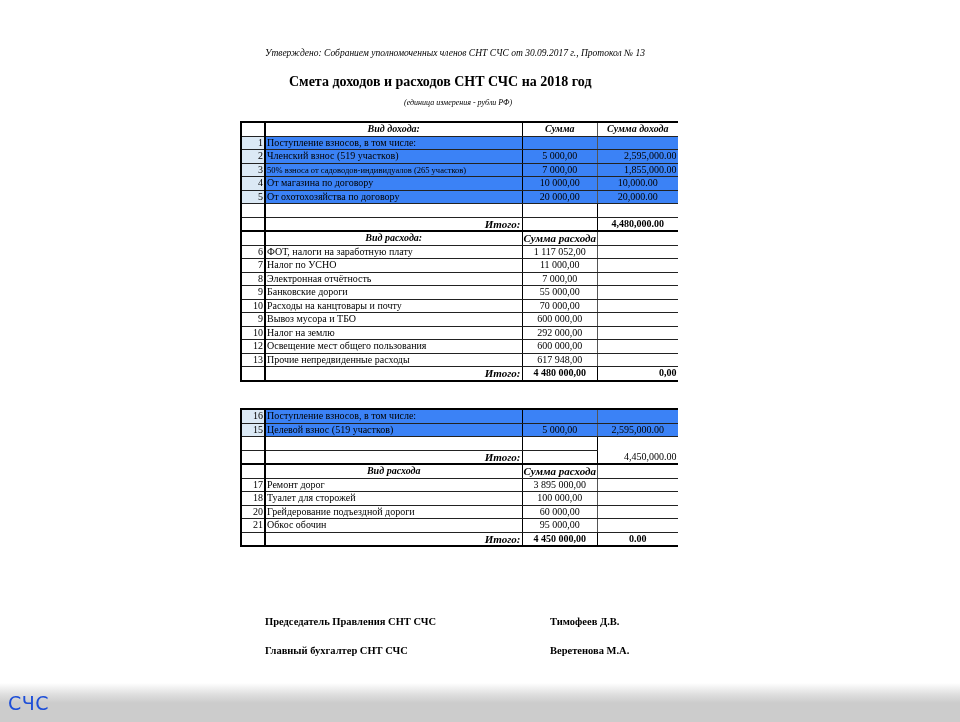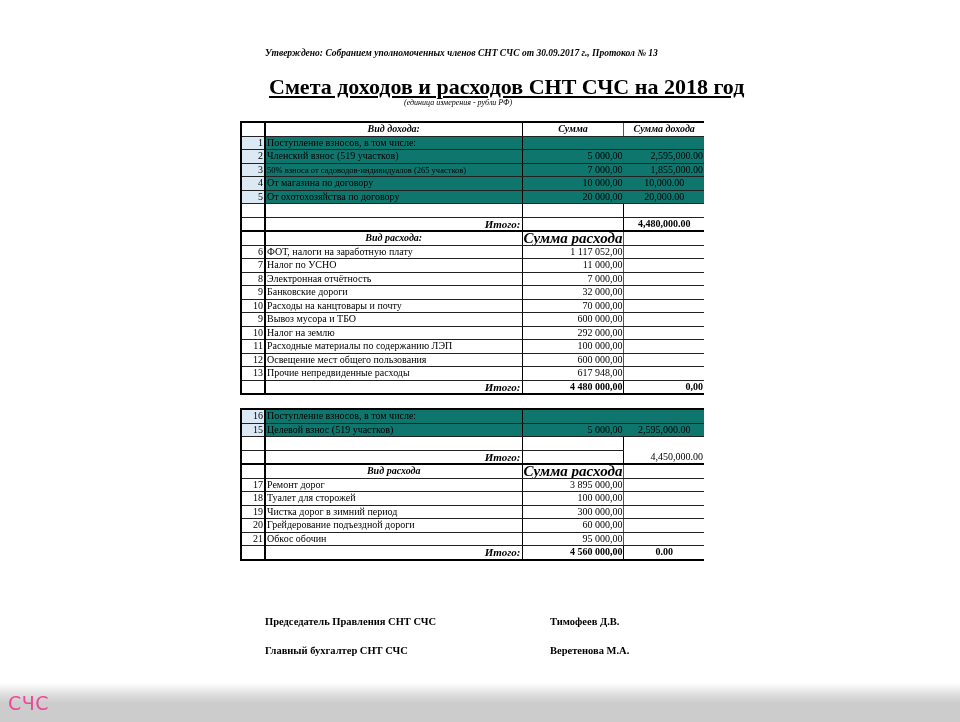--- a/index.html
+++ b/index.html
@@ -4,26 +4,26 @@
 <style>
   html, body { margin: 0; padding: 0; }
   body {
     width: 960px; height: 722px; position: relative; overflow: hidden;
     background: #ffffff;
     font-family: "Liberation Serif", "DejaVu Serif", serif;
     color: #000;
   }
   .approved {
     position: absolute; left: 265px; top: 48px;
-    font-size: 9.5px; font-weight: bold; font-style: italic;
+    font-size: 9.5px; font-weight: normal; font-style: italic;
     white-space: nowrap;
   }
   .title {
-    position: absolute; left: 269px; top: 74px;
-    font-size: 22px; font-weight: bold; white-space: nowrap; text-decoration: underline;
+    position: absolute; left: 289px; top: 74px;
+    font-size: 14px; font-weight: bold; white-space: nowrap;
   }
   .unit {
     position: absolute; left: 404px; top: 98px;
     font-size: 8px; font-style: italic; white-space: nowrap;
   }
   table.budget {
     position: absolute; left: 240px;
     border-collapse: collapse;
     font-size: 10px;
     table-layout: fixed;
@@ -34,41 +34,41 @@
     height: 12.5px; padding: 0 1px; line-height: 12px;
     border-bottom: 1px solid #222;
     white-space: nowrap; overflow: hidden;
   }
   col.c-num { width: 24px; }
   col.c-name { width: 257px; }
   col.c-sum { width: 74px; }
   col.c-total { width: 80px; }
   td.num { text-align: right; border-right: 2px solid #000; padding-right: 0; }
   td.name { border-right: 1px solid #000; }
-  td.sum { text-align: right; border-right: 1px solid #555; }
+  td.sum { text-align: center; border-right: 1px solid #555; }
   td.total { text-align: right; padding-right: 3px; }
   td.center { text-align: center; }
   tr.hdr td { font-weight: bold; font-style: italic; margin-left: 48px; }
-  tr.hdr2 td.sum { font-size: 15px; }
-  tr.blue td.name, tr.blue td.sum, tr.blue td.total { background: #0f766e; }
+  tr.hdr2 td.sum { font-size: 11px; }
+  tr.blue td.name, tr.blue td.sum, tr.blue td.total { background: #3b82f6; }
   tr.blue td.num { background: #dbe9f5; }
   tr.itogo td { font-weight: bold; border-bottom: 2px solid #000; }
   tr.itogo td.name { font-style: italic; text-align: right; font-size: 11px; }
   tr.thickbot td { border-bottom: 2px solid #000; }
   td.small { font-size: 8.5px; }
   .sig {
     position: absolute; font-size: 10.5px; font-weight: bold; white-space: nowrap;
   }
   .footer-bar {
     position: absolute; left: 0; top: 683px; width: 960px; height: 39px;
     background: linear-gradient(to bottom, #ffffff 0px, #dddddd 12px, #cccccc 20px, #cccccc 39px);
   }
   .footer-label {
     position: absolute; left: 8px; top: 692px;
-    font-family: "DejaVu Sans", sans-serif; font-size: 19px; color: #ec4899;
+    font-family: "DejaVu Sans", sans-serif; font-size: 19px; color: #1d4ed8;
     letter-spacing: 0.5px;
   }
 </style>
 </head>
 <body>
 
 <div class="approved">Утверждено: Собранием уполномоченных членов СНТ СЧС от 30.09.2017 г., Протокол № 13</div>
 <div class="title">Смета доходов и расходов СНТ СЧС на 2018 год</div>
 <div class="unit">(единица измерения - рубли РФ)</div>
 
@@ -148,45 +148,39 @@
   </tr>
   <tr>
     <td class="num">8</td>
     <td class="name">Электронная отчётность</td>
     <td class="sum">7 000,00</td>
     <td class="total"></td>
   </tr>
   <tr>
     <td class="num">9</td>
     <td class="name">Банковские дороги</td>
-    <td class="sum">32 000,00</td>
+    <td class="sum">55 000,00</td>
     <td class="total"></td>
   </tr>
   <tr>
     <td class="num">10</td>
     <td class="name">Расходы на канцтовары и почту</td>
     <td class="sum">70 000,00</td>
     <td class="total"></td>
   </tr>
   <tr>
     <td class="num">9</td>
     <td class="name">Вывоз мусора и ТБО</td>
     <td class="sum">600 000,00</td>
     <td class="total"></td>
   </tr>
   <tr>
     <td class="num">10</td>
     <td class="name">Налог на землю</td>
     <td class="sum">292 000,00</td>
-    <td class="total"></td>
-  </tr>
-  <tr>
-    <td class="num">11</td>
-    <td class="name">Расходные материалы по содержанию ЛЭП</td>
-    <td class="sum">100 000,00</td>
     <td class="total"></td>
   </tr>
   <tr>
     <td class="num">12</td>
     <td class="name">Освещение мест общего пользования</td>
     <td class="sum">600 000,00</td>
     <td class="total"></td>
   </tr>
   <tr>
     <td class="num">13</td>
@@ -247,41 +241,35 @@
     <td class="sum">3 895 000,00</td>
     <td class="total"></td>
   </tr>
   <tr>
     <td class="num">18</td>
     <td class="name">Туалет для сторожей</td>
     <td class="sum">100 000,00</td>
     <td class="total"></td>
   </tr>
   <tr>
-    <td class="num">19</td>
-    <td class="name">Чистка дорог в зимний период</td>
-    <td class="sum">300 000,00</td>
-    <td class="total"></td>
-  </tr>
-  <tr>
     <td class="num">20</td>
     <td class="name">Грейдерование подъездной дороги</td>
     <td class="sum">60 000,00</td>
     <td class="total"></td>
   </tr>
   <tr>
     <td class="num">21</td>
     <td class="name">Обкос обочин</td>
     <td class="sum">95 000,00</td>
     <td class="total"></td>
   </tr>
   <tr class="itogo">
     <td class="num"></td>
     <td class="name">Итого:</td>
-    <td class="sum" style="border-right:1px solid #000;">4 560 000,00</td>
+    <td class="sum" style="border-right:1px solid #000;">4 450 000,00</td>
     <td class="total center">0.00</td>
   </tr>
 </tbody>
   </table>
 
 <div class="sig" style="left:265px; top:616px;">Председатель Правления СНТ СЧС</div>
 <div class="sig" style="left:550px; top:616px;">Тимофеев Д.В.</div>
 <div class="sig" style="left:265px; top:645px;">Главный бухгалтер СНТ СЧС</div>
 <div class="sig" style="left:550px; top:645px;">Веретенова М.А.</div>
 

